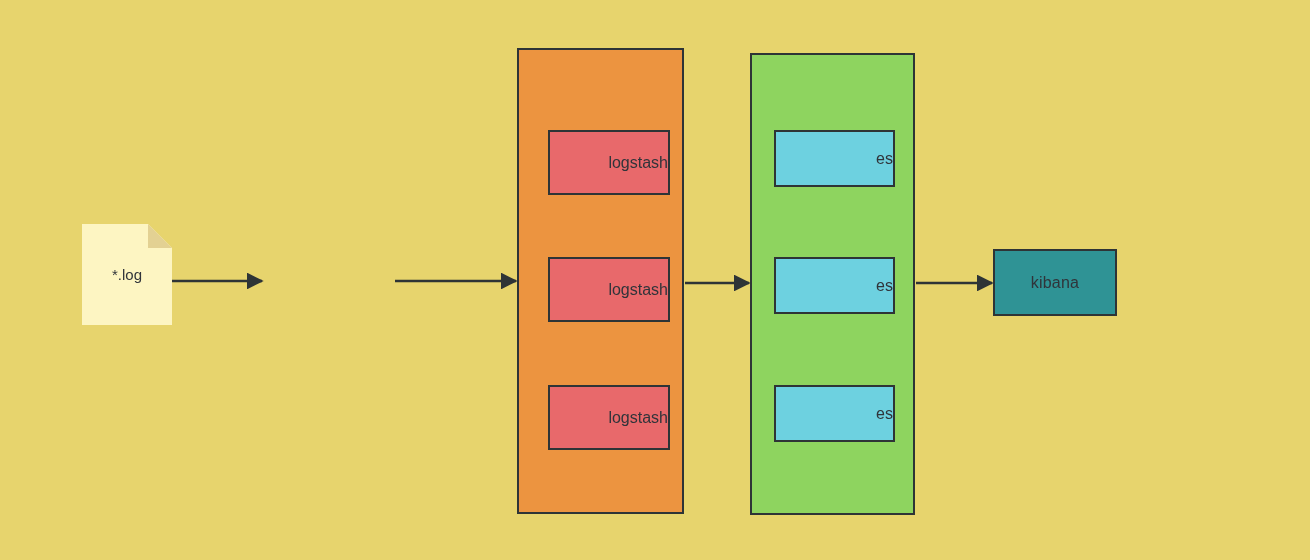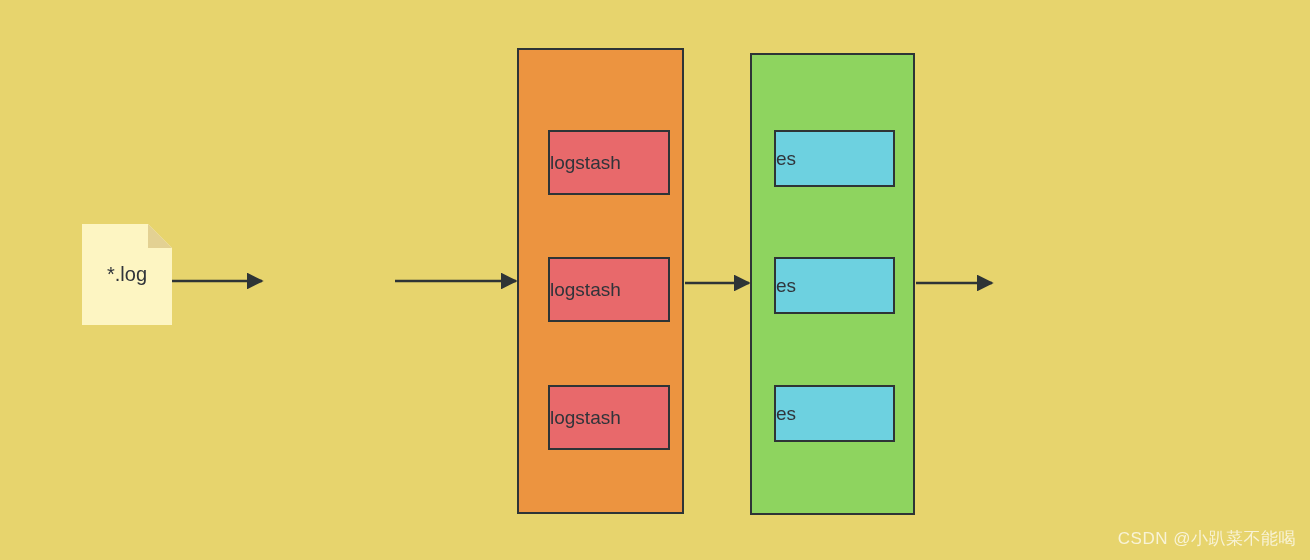--- a/index.html
+++ b/index.html
@@ -56,21 +56,21 @@
     height: 24px;
     background: #e3d193;
     clip-path: polygon(0 0, 100% 100%, 0 100%);
   }
   .doc-label {
     position: absolute;
     inset: 0;
     display: flex;
     align-items: center;
     justify-content: center;
-    font-size: 20px;
+    font-size: 15px;
     color: #30343a;
     user-select: none;
   }
 
   
   .filebeat {
     left: 263px;
     top: 248px;
     width: 131px;
     height: 67px;
@@ -105,22 +105,22 @@
     background: #8ed45f;
   }
 
   
   .child {
     position: absolute;
     box-sizing: border-box;
     border: 2px solid #2e3436;
     display: flex;
     align-items: center;
-    justify-content: flex-start;
-    font-size: 19px;
+    justify-content: flex-end;
+    font-size: 16px;
     color: #30343a;
     user-select: none;
   }
   .child-logstash {
     left: 548px;
     width: 122px;
     height: 65px;
     background: #e8696b;
   }
   .child-es {
@@ -182,30 +182,32 @@
   <div class="child child-es row-1">
     <span>es</span>
   </div>
   <div class="child child-es row-2">
     <span>es</span>
   </div>
   <div class="child child-es row-3">
     <span>es</span>
   </div>
 
+  <div class="node kibana">
+    <span>kibana</span>
+  </div>
 
   <svg class="arrow-svg" viewBox="0 0 1310 560" xmlns="http://www.w3.org/2000/svg">
     <defs>
       <marker id="ah" viewBox="0 0 10 10" refX="9" refY="5" markerWidth="7" markerHeight="7" orient="auto-start-reverse">
         <path d="M 0 0 L 10 5 L 0 10 z" fill="#2e3436"></path>
       </marker>
     </defs>
     <g stroke="#2e3436" stroke-width="2.4" fill="none" marker-end="url(#ah)">
       <line x1="172" y1="281" x2="262" y2="281"></line>
       <line x1="395" y1="281" x2="516" y2="281"></line>
       <line x1="685" y1="283" x2="749" y2="283"></line>
       <line x1="916" y1="283" x2="992" y2="283"></line>
     </g>
   </svg>
 
-  <div class="watermark">CSDN @小趴菜不能喝</div>
 
 </div>
 
 </body></html>

